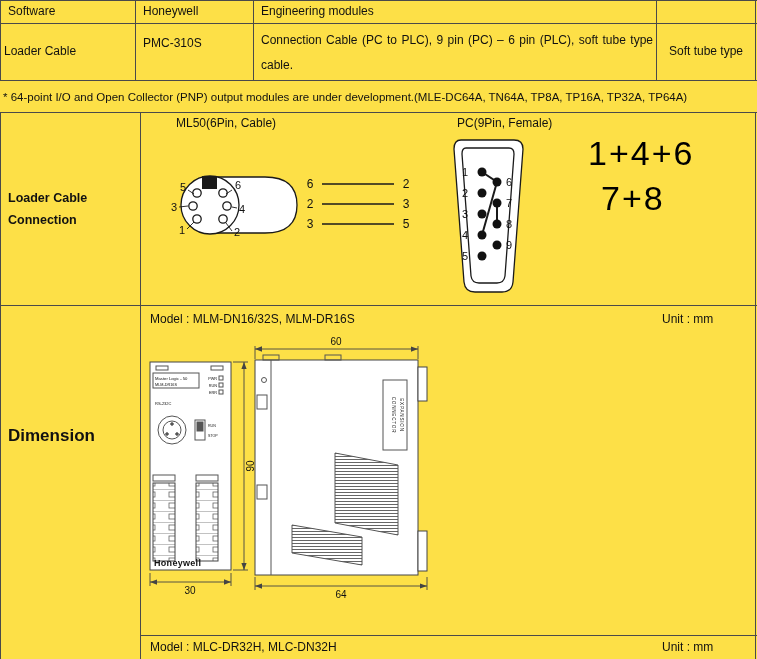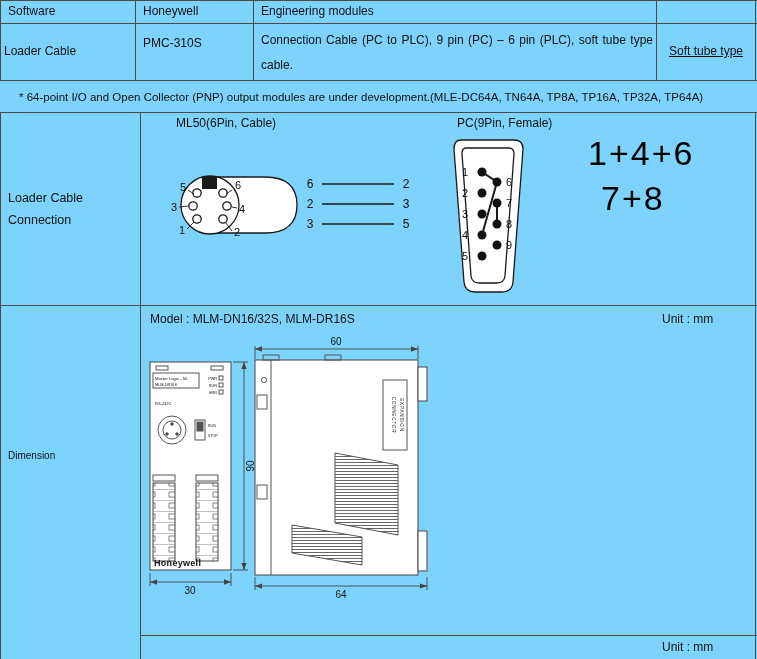--- a/index.html
+++ b/index.html
@@ -1,25 +1,25 @@
 <!DOCTYPE html>
 <html><head>
 <meta charset="utf-8">
 <style>
   html,body{margin:0;padding:0;background:#fff;}
-  .page{position:relative;width:757px;height:659px;background:#7dd3fc;overflow:hidden;
+  .page{position:relative;width:757px;height:659px;background:#fde047;overflow:hidden;
         font-family:"Liberation Sans",sans-serif;color:#111;}
   .hl,.vl{position:absolute;background:#4a4a4a;}
   .hl{height:1px;}
   .vl{width:1px;}
   .cell{position:absolute;font-size:12px;line-height:15px;white-space:nowrap;}
   .wrap{white-space:normal;}
   .desc{white-space:normal;text-align:justify;}
-  .bold{font-weight:normal;}
-  .center-cell{display:flex;align-items:center;justify-content:center;text-decoration:underline;}
+  .bold{font-weight:bold;}
+  .center-cell{display:flex;align-items:center;justify-content:center;}
   .bigtxt{position:absolute;font-size:34px;line-height:34px;color:#000;letter-spacing:2px;text-align:right;}
   svg{position:absolute;}
   svg text{font-family:"Liberation Sans",sans-serif;fill:#111;}
 </style>
 </head>
 <body>
 
 <div class="page">
 
   <div class="hl" style="top:0;left:0;width:757px"></div>
@@ -40,21 +40,21 @@
 
   <div class="cell" style="left:8px;top:4px">Software</div>
   <div class="cell" style="left:143px;top:4px">Honeywell</div>
   <div class="cell" style="left:261px;top:4px">Engineering modules</div>
 
   <div class="cell" style="left:4px;top:44px">Loader Cable</div>
   <div class="cell" style="left:143px;top:36px">PMC-310S</div>
   <div class="cell desc" style="left:261px;top:28px;width:392px;line-height:25px">Connection Cable (PC to PLC), 9 pin (PC) – 6 pin (PLC), soft tube type cable.</div>
   <div class="cell center-cell wrap" style="left:657px;top:23px;width:98px;height:57px;text-align:center">Soft tube type</div>
 
-  <div class="cell" style="left:19px;top:90px;font-size:11.5px">* 64-point I/O and Open Collector (PNP) output modules are under development.(MLE-DC64A, TN64A, TP8A, TP16A, TP32A, TP64A)</div>
+  <div class="cell" style="left:3px;top:90px;font-size:11.5px">* 64-point I/O and Open Collector (PNP) output modules are under development.(MLE-DC64A, TN64A, TP8A, TP16A, TP32A, TP64A)</div>
 
   <div class="cell bold wrap" style="left:8px;top:187px;width:112px;line-height:22px;font-size:12.5px">Loader Cable Connection</div>
 
   <div class="cell" style="left:176px;top:116px">ML50(6Pin, Cable)</div>
   <div class="cell" style="left:457px;top:116px">PC(9Pin, Female)</div>
 
   <div class="bigtxt" style="left:588px;top:136px">1+4+6</div>
   <div class="bigtxt" style="left:601px;top:181px">7+8</div>
 
   <svg style="left:150px;top:130px" width="440" height="172" viewBox="0 0 440 172">
@@ -116,21 +116,21 @@
     <text x="318" y="67" text-anchor="end" font-size="11">2</text>
     <text x="318" y="88" text-anchor="end" font-size="11">3</text>
     <text x="318" y="109" text-anchor="end" font-size="11">4</text>
     <text x="318" y="130" text-anchor="end" font-size="11">5</text>
     <text x="356" y="56" font-size="11">6</text>
     <text x="356" y="77" font-size="11">7</text>
     <text x="356" y="98" font-size="11">8</text>
     <text x="356" y="119" font-size="11">9</text>
   </svg>
 
-  <div class="cell bold" style="left:8px;top:448px;font-size:10px">Dimension</div>
+  <div class="cell bold" style="left:8px;top:428px;font-size:17px">Dimension</div>
   <div class="cell" style="left:150px;top:312px">Model : MLM-DN16/32S, MLM-DR16S</div>
   <div class="cell" style="left:662px;top:312px">Unit : mm</div>
 
   <svg style="left:140px;top:335px" width="617" height="300" viewBox="0 0 617 300">
     <defs>
       <pattern id="term" width="22" height="11" patternUnits="userSpaceOnUse">
         <rect width="22" height="11" fill="#fff"></rect>
         <path d="M0,0 H22" stroke="#666" stroke-width="0.8"></path>
         <rect x="7" y="3" width="8" height="5" fill="none" stroke="#666" stroke-width="0.8"></rect>
       </pattern>
@@ -208,15 +208,16 @@
       <line x1="278" y1="24" x2="278" y2="11"></line>
       <line x1="115" y1="14" x2="278" y2="14" marker-start="url(#arrS)" marker-end="url(#arr)"></line>
       <line x1="115" y1="242" x2="115" y2="255"></line>
       <line x1="287" y1="242" x2="287" y2="255"></line>
       <line x1="115" y1="251" x2="287" y2="251" marker-start="url(#arrS)" marker-end="url(#arr)"></line>
     </g>
     <text x="196" y="10" text-anchor="middle" font-size="10">60</text>
     <text x="201" y="263" text-anchor="middle" font-size="10">64</text>
   </svg>
 
+  <div class="cell" style="left:150px;top:640px">Model : MLC-DR32H, MLC-DN32H</div>
   <div class="cell" style="left:662px;top:640px">Unit : mm</div>
 
 </div>
 
 </body></html>

